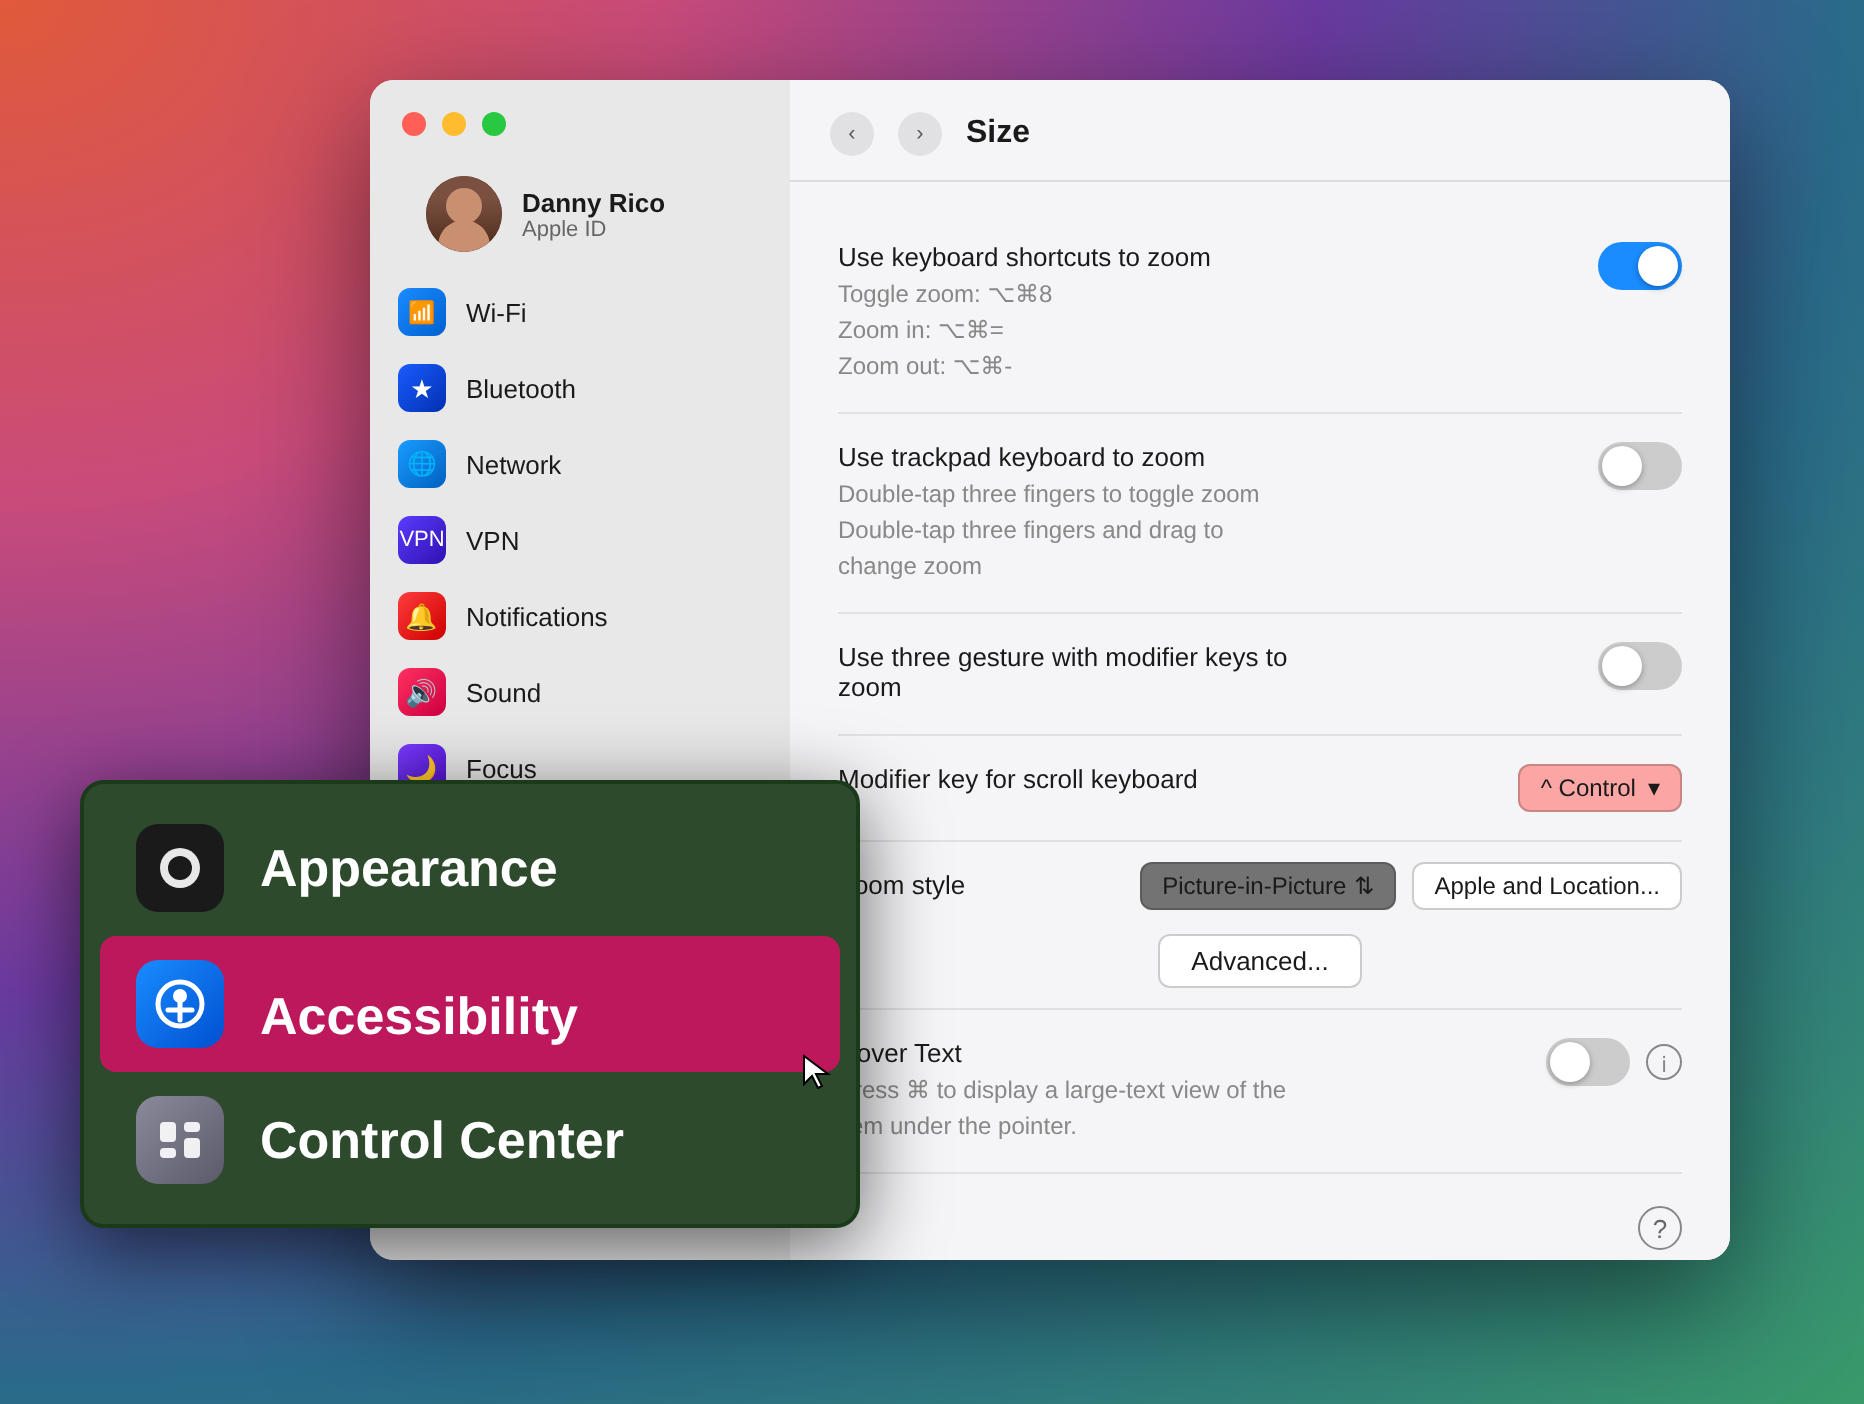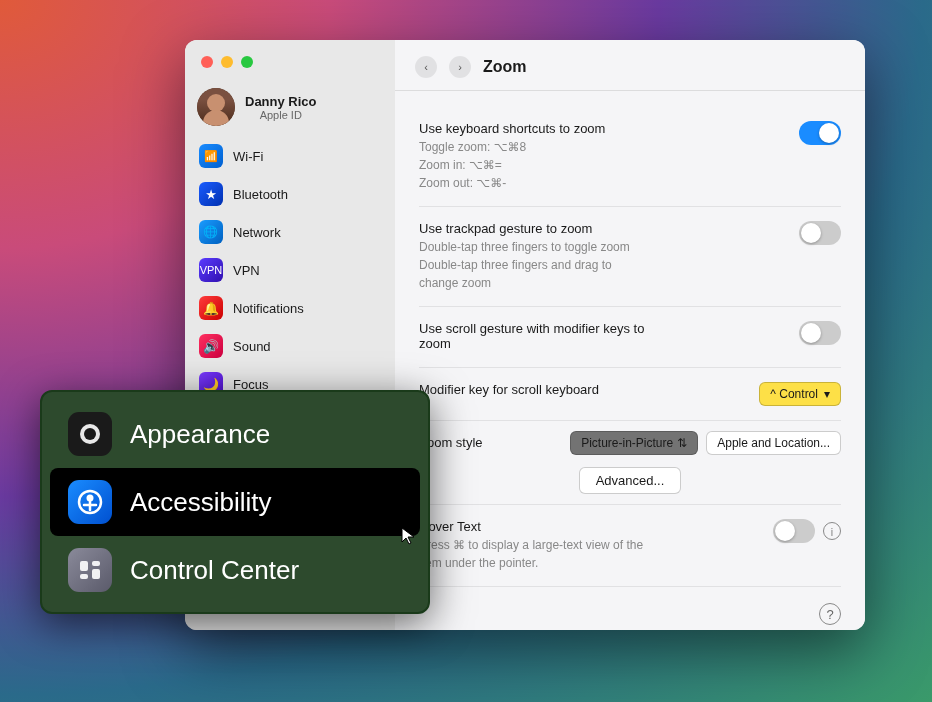--- a/index.html
+++ b/index.html
@@ -81,22 +81,21 @@
 
     .search-input-text {
       font-size: 13px;
       color: #999;
     }
 
     .user-profile {
       display: flex;
       align-items: center;
       gap: 10px;
-      padding: 8px 12px 12px;
-      text-align: center;
+      padding: 8px 28px 12px;
     }
 
     .avatar {
       width: 38px;
       height: 38px;
       border-radius: 50%;
       background: #5a3a2a;
       overflow: hidden;
       display: flex;
       align-items: center;
@@ -262,21 +261,21 @@
       background: white;
       box-shadow: 0 1px 3px rgba(0,0,0,0.3);
       transition: left 0.2s;
     }
 
     .toggle-on .toggle-knob { left: 20px; }
     .toggle-off .toggle-knob { left: 2px; }
 
     
     .dropdown-btn {
-      background: #fde047;
+      background: #fca5a5;
       border: 1px solid rgba(0,0,0,0.2);
       border-radius: 6px;
       padding: 4px 10px;
       font-size: 12px;
       cursor: pointer;
       display: flex;
       align-items: center;
       gap: 6px;
       color: #1a1a1a;
     }
@@ -376,36 +375,37 @@
     .mag-item {
       display: flex;
       align-items: center;
       gap: 18px;
       padding: 12px 18px;
       border-radius: 8px;
       cursor: pointer;
     }
 
     .mag-item-active {
-      background: #000000;
+      background: #be185d;
+      align-items: flex-end;
     }
 
     .mag-item-icon {
       width: 44px;
       height: 44px;
       border-radius: 11px;
       display: flex;
       align-items: center;
       justify-content: center;
       flex-shrink: 0;
     }
 
     .mag-label {
       font-size: 26px;
-      font-weight: 400;
+      font-weight: 700;
       color: white;
     }
 
     .mag-icon-appearance {
       background: #1a1a1a;
     }
 
     .mag-icon-accessibility {
       background: linear-gradient(135deg, #1a8cff, #0050d0);
     }
@@ -513,56 +513,56 @@
         <span class="sidebar-label">Displays</span>
       </div>
     </div>
   </div>
 
   <div class="content">
 
     <div class="content-header">
       <button class="nav-btn">‹</button>
       <button class="nav-btn">›</button>
-      <span class="content-title">Zoom</span>
+      <span class="content-title">Size</span>
     </div>
 
     <div class="content-body">
 
       <div class="setting-row">
         <div class="setting-info">
           <div class="setting-label">Use keyboard shortcuts to zoom</div>
           <div class="setting-sublabel">
             Toggle zoom: ⌥⌘8<br>Zoom in: ⌥⌘=<br>Zoom out: ⌥⌘-
           </div>
         </div>
         <div class="setting-control">
           <div class="toggle toggle-on">
             <div class="toggle-knob"></div>
           </div>
         </div>
       </div>
 
       <div class="setting-row">
         <div class="setting-info">
-          <div class="setting-label">Use trackpad gesture to zoom</div>
+          <div class="setting-label">Use trackpad keyboard to zoom</div>
           <div class="setting-sublabel">
             Double-tap three fingers to toggle zoom<br>Double-tap three fingers and drag to change zoom
           </div>
         </div>
         <div class="setting-control">
           <div class="toggle toggle-off">
             <div class="toggle-knob"></div>
           </div>
         </div>
       </div>
 
       <div class="setting-row">
         <div class="setting-info">
-          <div class="setting-label">Use scroll gesture with modifier keys to zoom</div>
+          <div class="setting-label">Use three gesture with modifier keys to zoom</div>
         </div>
         <div class="setting-control">
           <div class="toggle toggle-off">
             <div class="toggle-knob"></div>
           </div>
         </div>
       </div>
 
       <div class="setting-row">
         <div class="setting-info">

